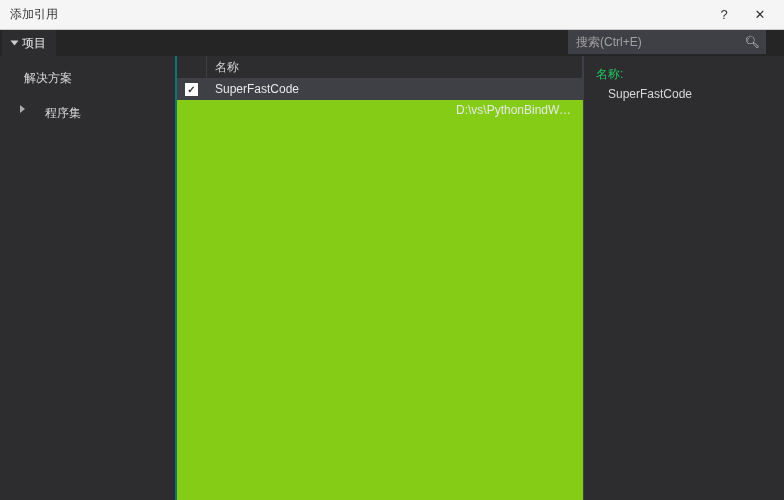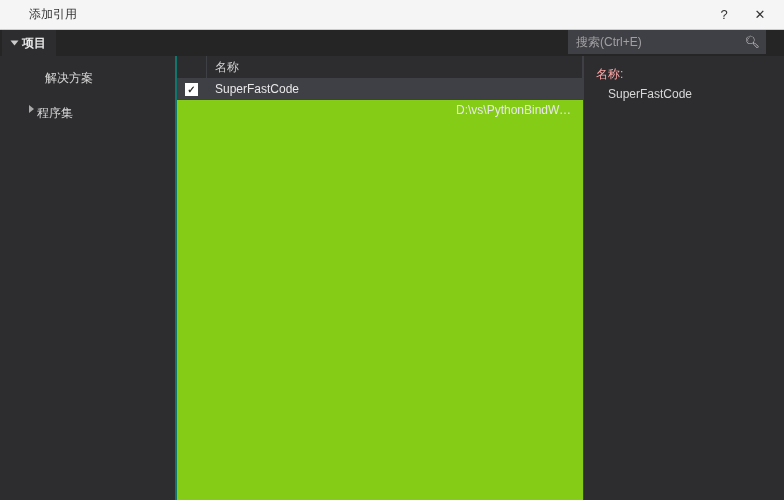--- a/index.html
+++ b/index.html
@@ -14,21 +14,21 @@
 }
 .titlebar {
   height: 30px;
   background: #f5f5f5;
   display: flex;
   align-items: center;
   padding: 0 6px 0 10px;
   color: #333;
   border-bottom: 1px solid #ccc;
 }
-.titlebar .title { flex: 1; font-size: 12px; margin-left: 19px; }
+.titlebar .title { flex: 1; font-size: 12px; }
 .titlebar .btn {
   width: 36px;
   height: 28px;
   display: flex;
   align-items: center;
   justify-content: center;
   font-size: 13px;
   color: #333;
 }
 .tabbar {
@@ -39,21 +39,20 @@
   padding-left: 2px;
 }
 .tab {
   display: flex;
   align-items: center;
   padding: 0 10px;
   background: #2d2d30;
   color: #e8e8e8;
   font-size: 12px;
   gap: 5px;
-  font-weight: bold;
 }
 .tab .tri {
   width: 0; height: 0;
   border-top: 4px solid transparent;
   border-bottom: 4px solid transparent;
   border-left: 5px solid #ccc;
   transform: rotate(90deg);
 }
 .searchbar {
   position: absolute;
@@ -75,27 +74,26 @@
 }
 .sidebar {
   width: 175px;
   background: #2d2d30;
   padding: 10px 0;
 }
 .sidebar-item {
   padding: 4px 8px 4px 24px;
   color: #d8d8d8;
   font-size: 12px;
-  margin-left: 21px;
 }
 .sidebar-item.hdr {
-  padding-left: 8px;
+  padding-left: 20px;
   display: flex;
   align-items: flex-start;
-  gap: 3px;
+  gap: 20px;
 }
 .sidebar-item .tri2 {
   width: 0; height: 0;
   border-top: 4px solid transparent;
   border-bottom: 4px solid transparent;
   border-left: 5px solid #aaa;
 }
 .main {
   flex: 1;
   background: #84cc16;
@@ -137,21 +135,21 @@
   font-weight: bold;
 }
 .table-row .col-name { padding: 0 8px; color: #e8e8e8; }
 .table-row .col-path { padding: 0 8px; color: #e8e8e8; white-space: nowrap; overflow: hidden; text-overflow: ellipsis; margin-top: 41px; }
 .detail {
   width: 200px;
   background: #2d2d30;
   padding: 10px 12px;
   font-size: 12px;
 }
-.detail .lbl { color: #fca5a5; margin-bottom: 4px; }
+.detail .lbl { color: #22c55e; margin-bottom: 4px; }
 .detail .val { color: #d8d8d8; padding-left: 12px; }
 </style>
 </head>
 <body>
 
 <div class="titlebar">
   <span class="title">添加引用</span>
   <div class="btn">
       <span>?</span>
     </div>

